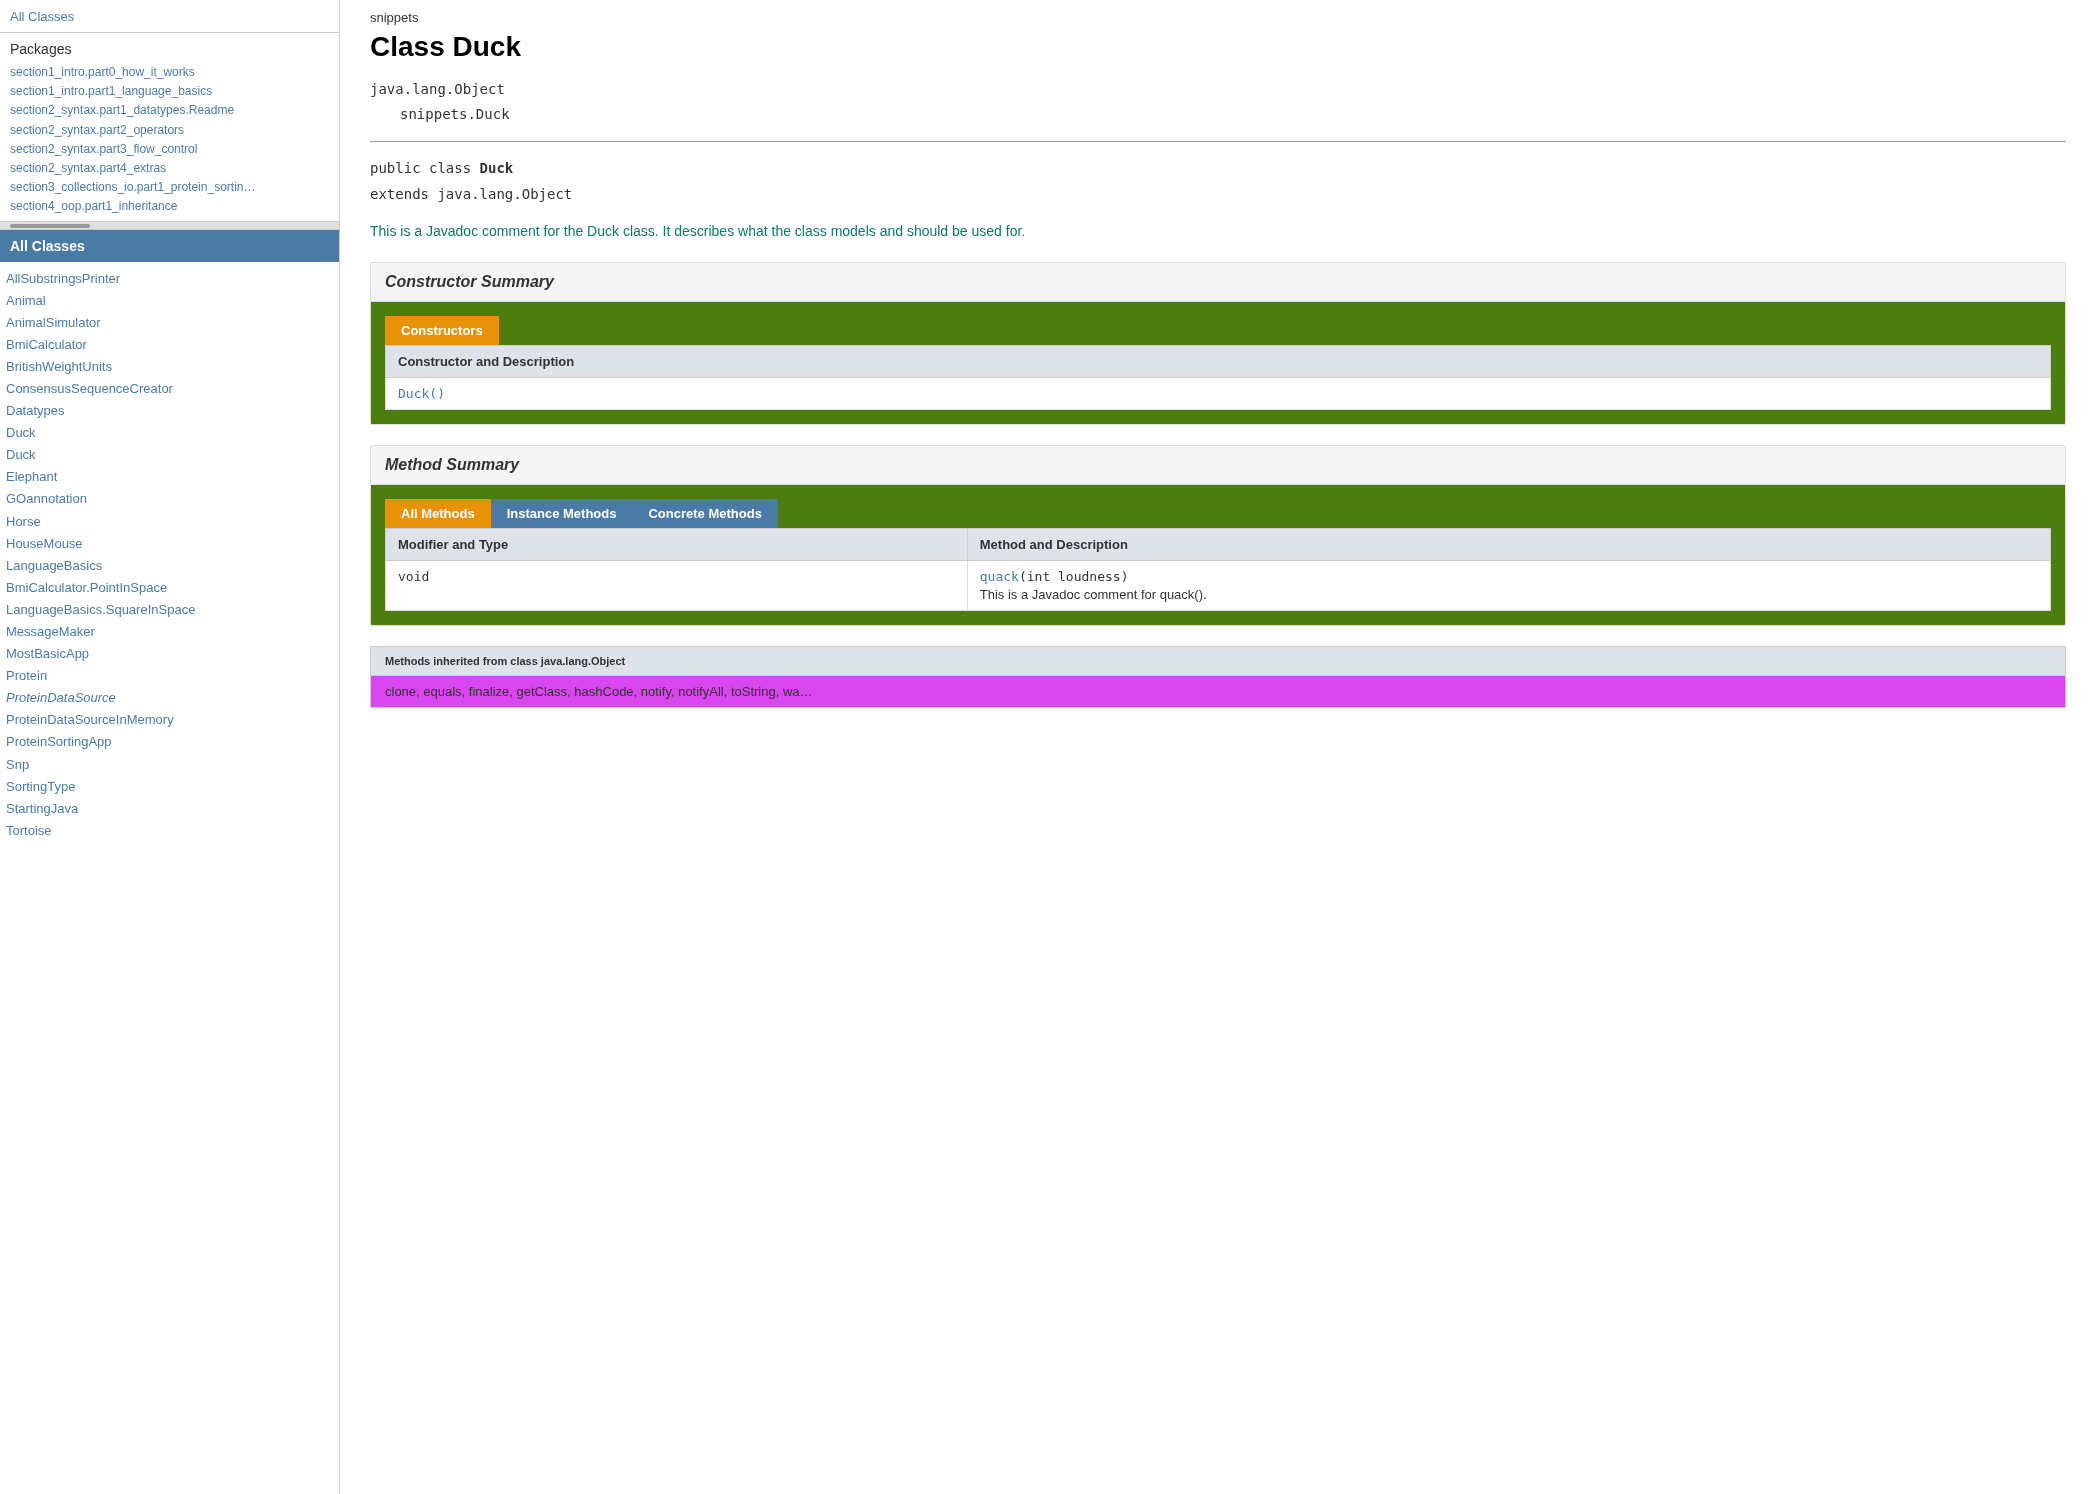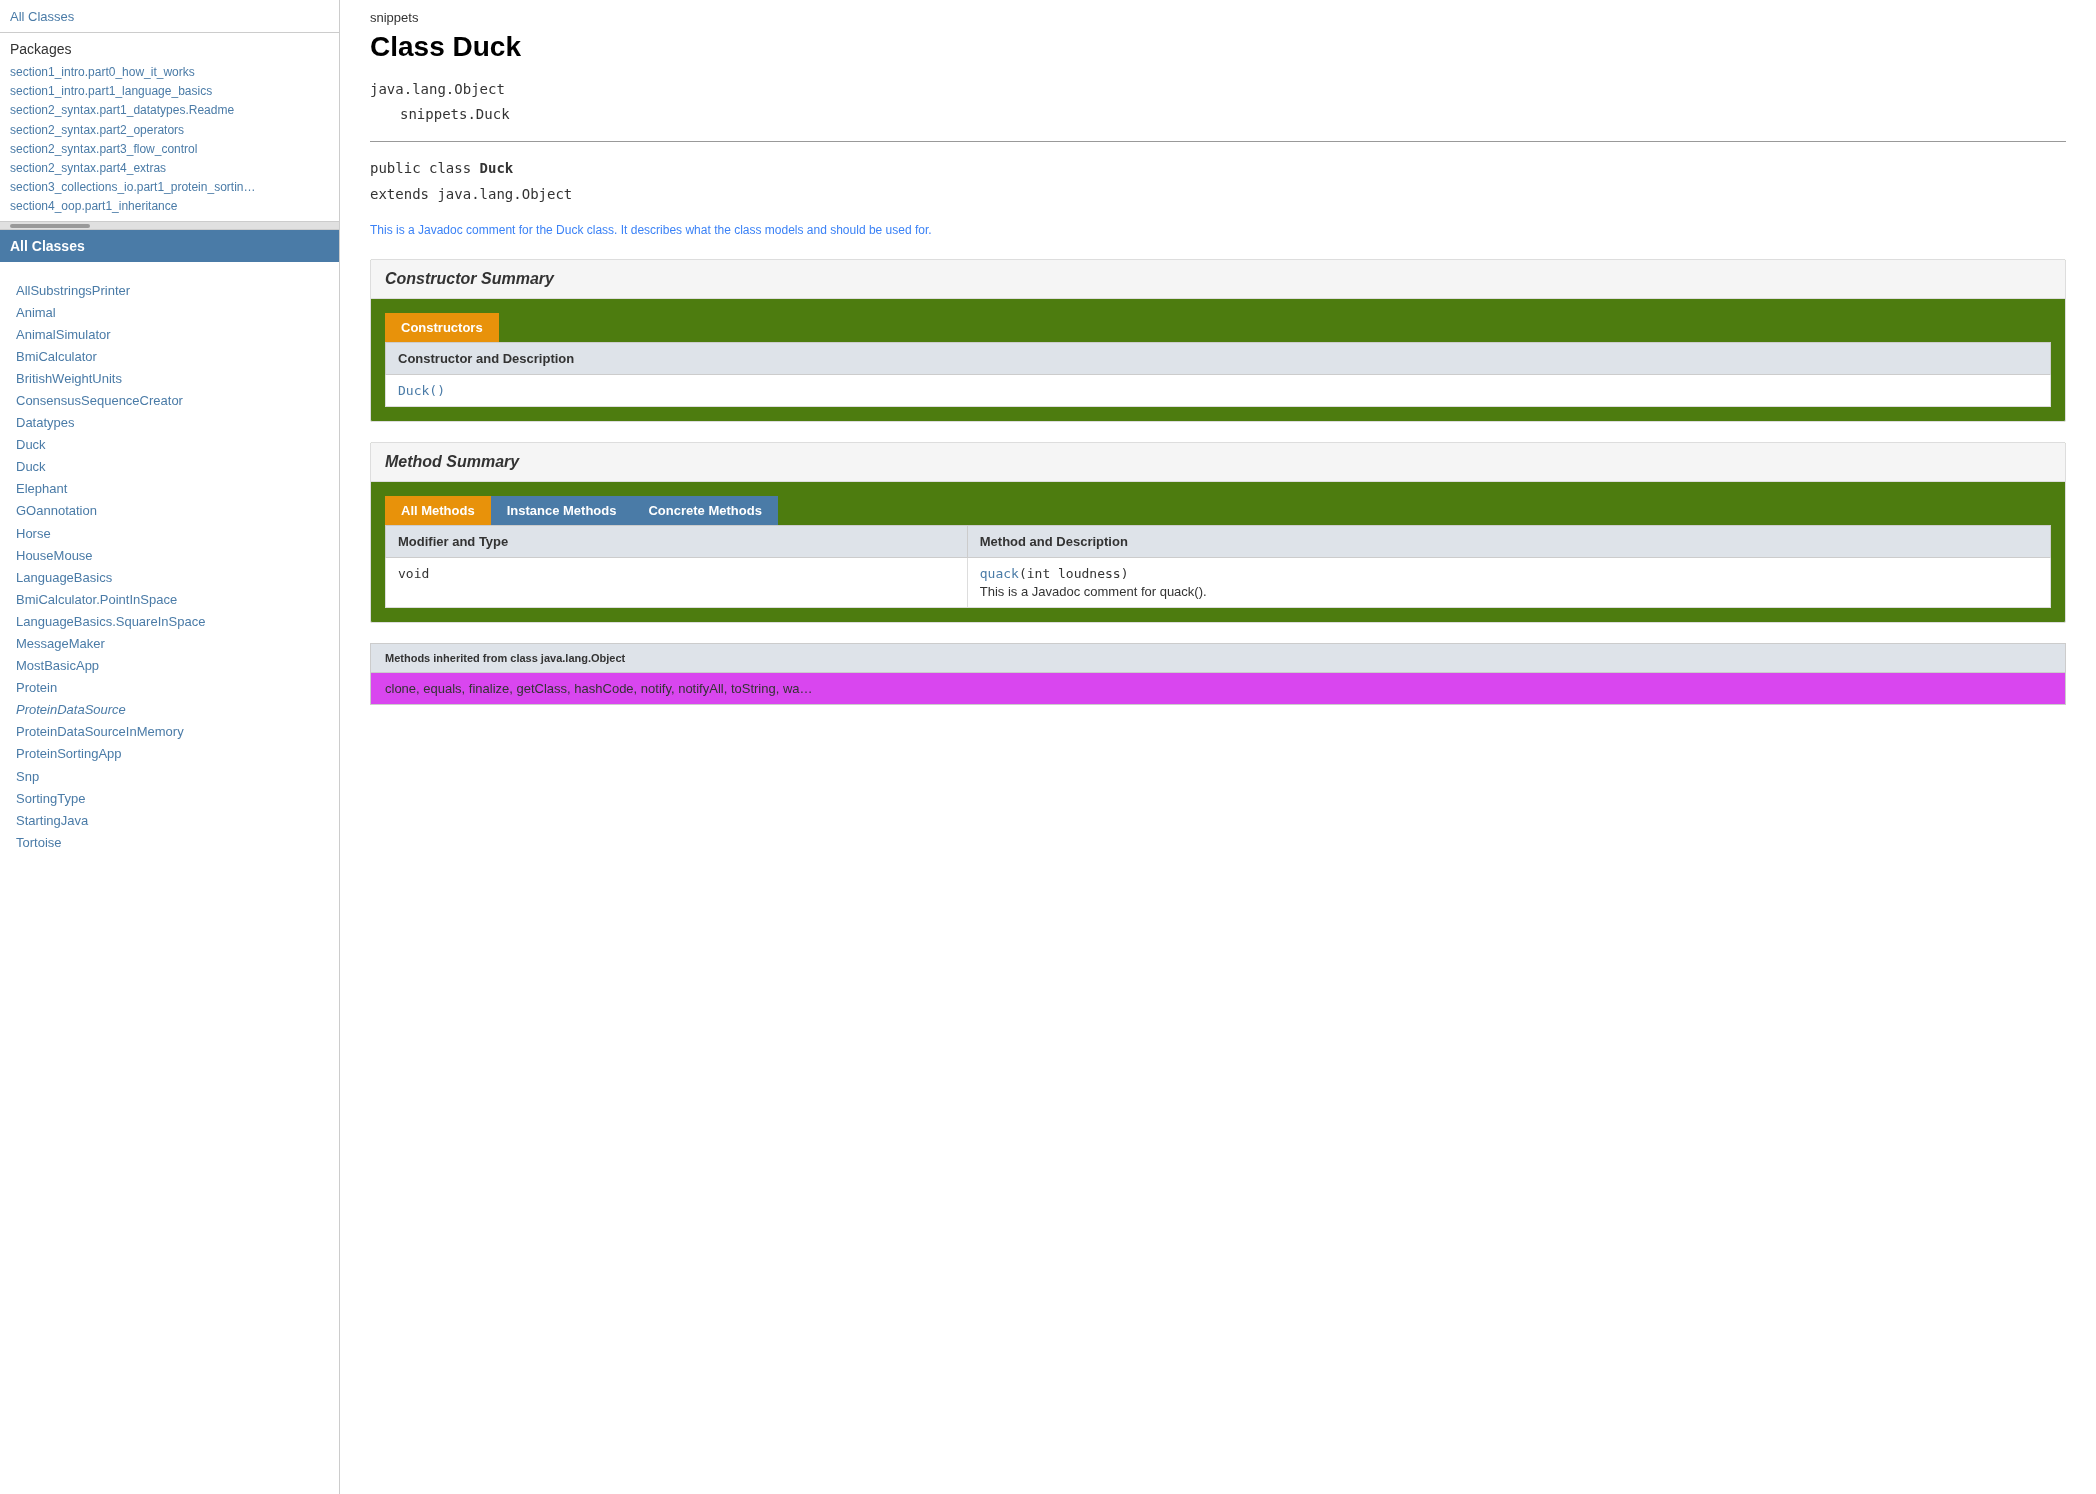--- a/index.html
+++ b/index.html
@@ -65,22 +65,21 @@
     #all-classes-header {
       background: #4a7ba7;
       color: #fff;
       padding: 8px 10px;
       font-size: 14px;
       font-weight: bold;
     }
     #class-list {
       overflow-y: auto;
       flex: 1;
-      padding: 6px 16px;
-      margin-top: 12px;
+      padding: 6px 6px;
     }
     .class-link {
       display: block;
       color: #4a7ba7;
       text-decoration: none;
       font-size: 13px;
       line-height: 1.7;
     }
     .class-link.italic {
       font-style: italic;
@@ -129,22 +128,22 @@
       font-size: 14px;
       color: #333;
       line-height: 1.8;
       margin-bottom: 14px;
     }
     .class-signature strong {
       font-weight: bold;
     }
 
     .class-description {
-      font-size: 12px;
-      color: #3b82f6;
+      font-size: 14px;
+      color: #0f766e;
       margin-bottom: 20px;
       line-height: 1.5;
     }
 
     
     .summary-section {
       border: 1px solid #ddd;
       border-radius: 2px;
       margin-bottom: 20px;
       background: #4d7c0f;

